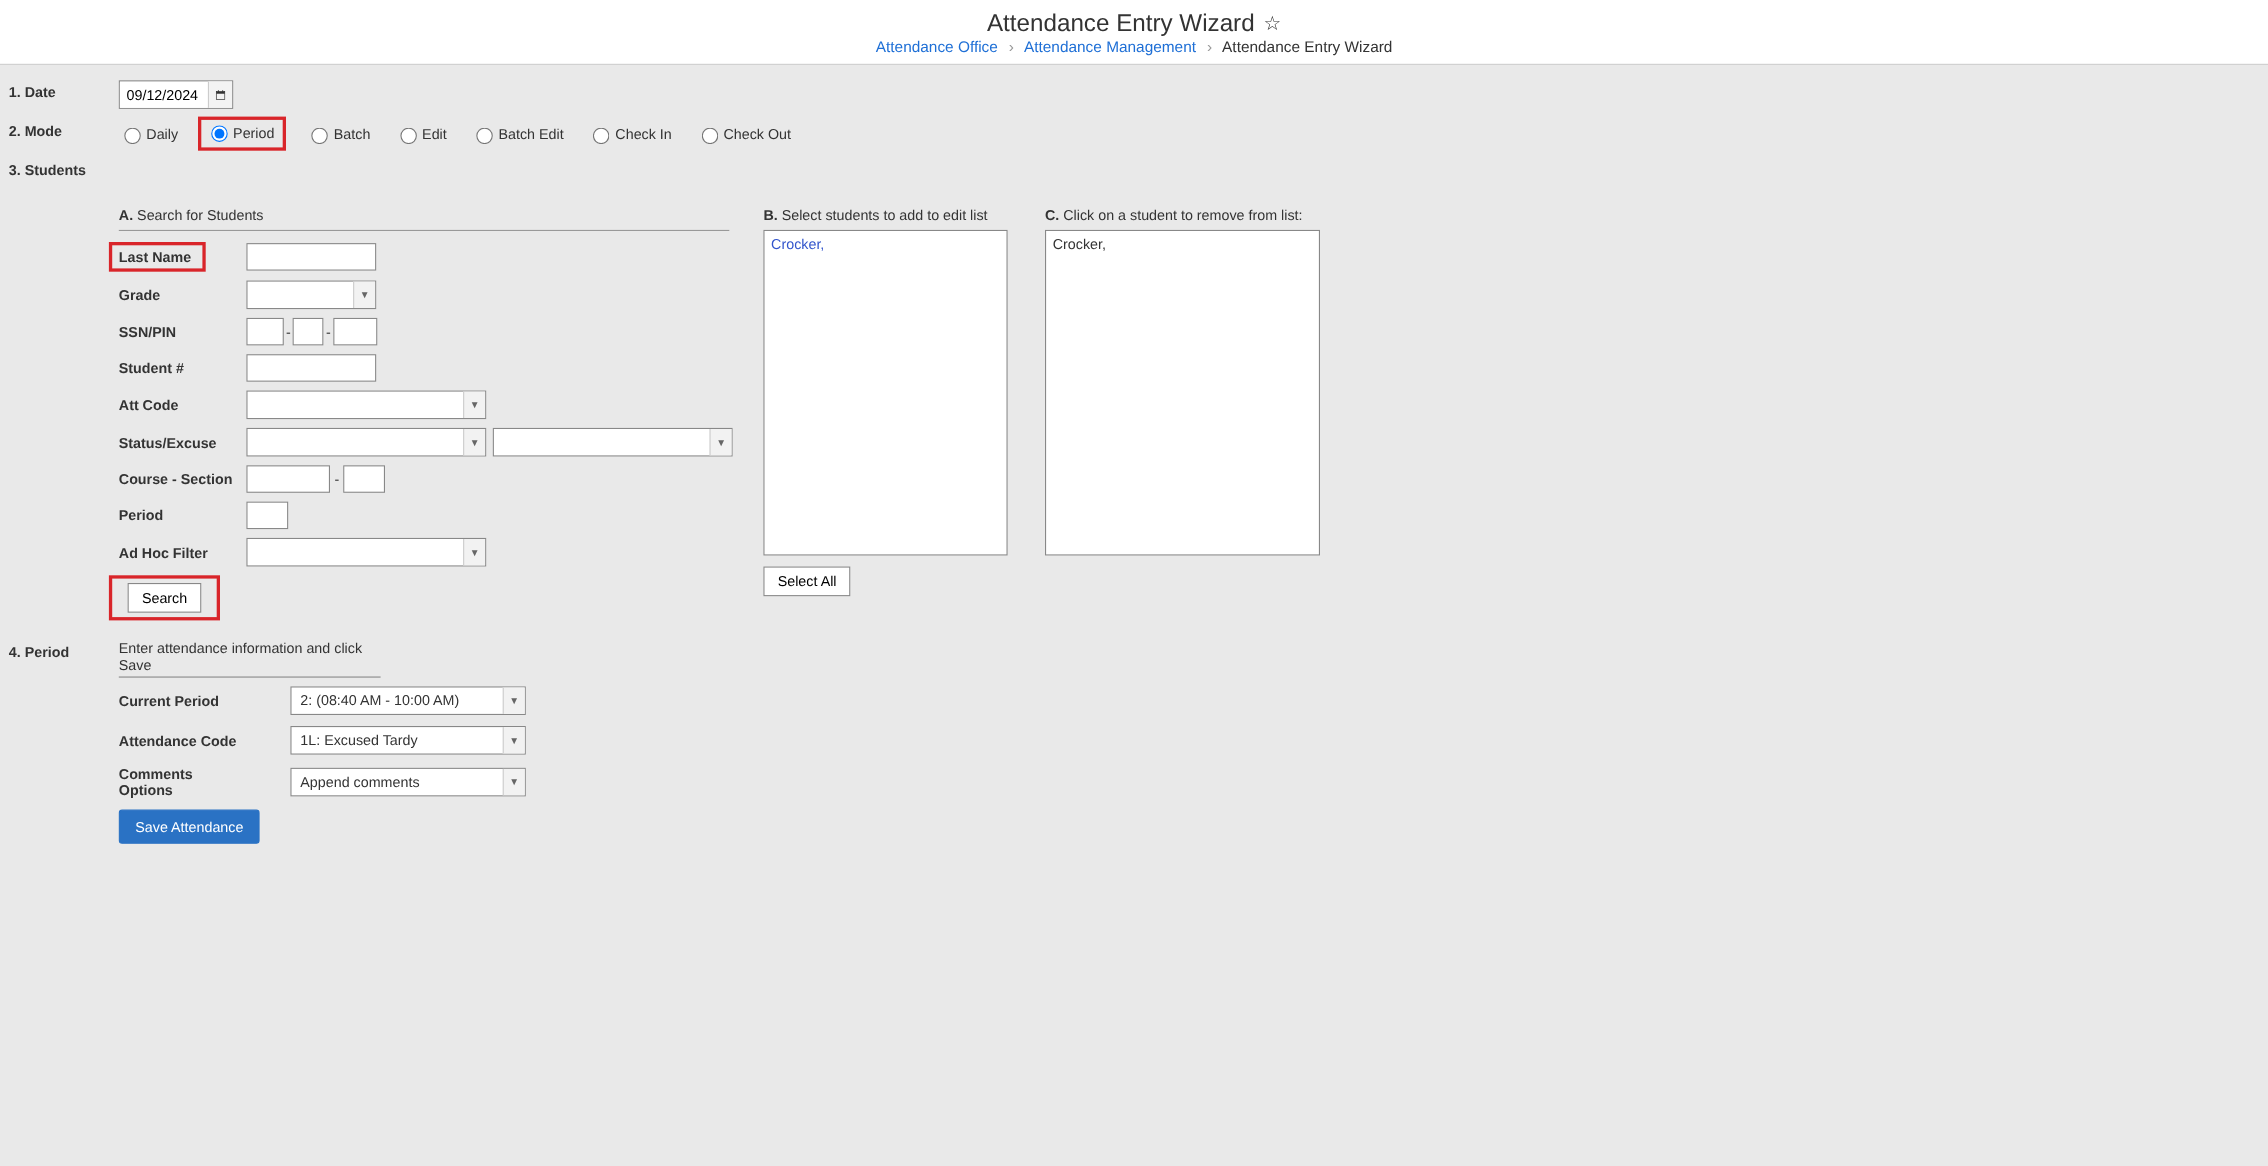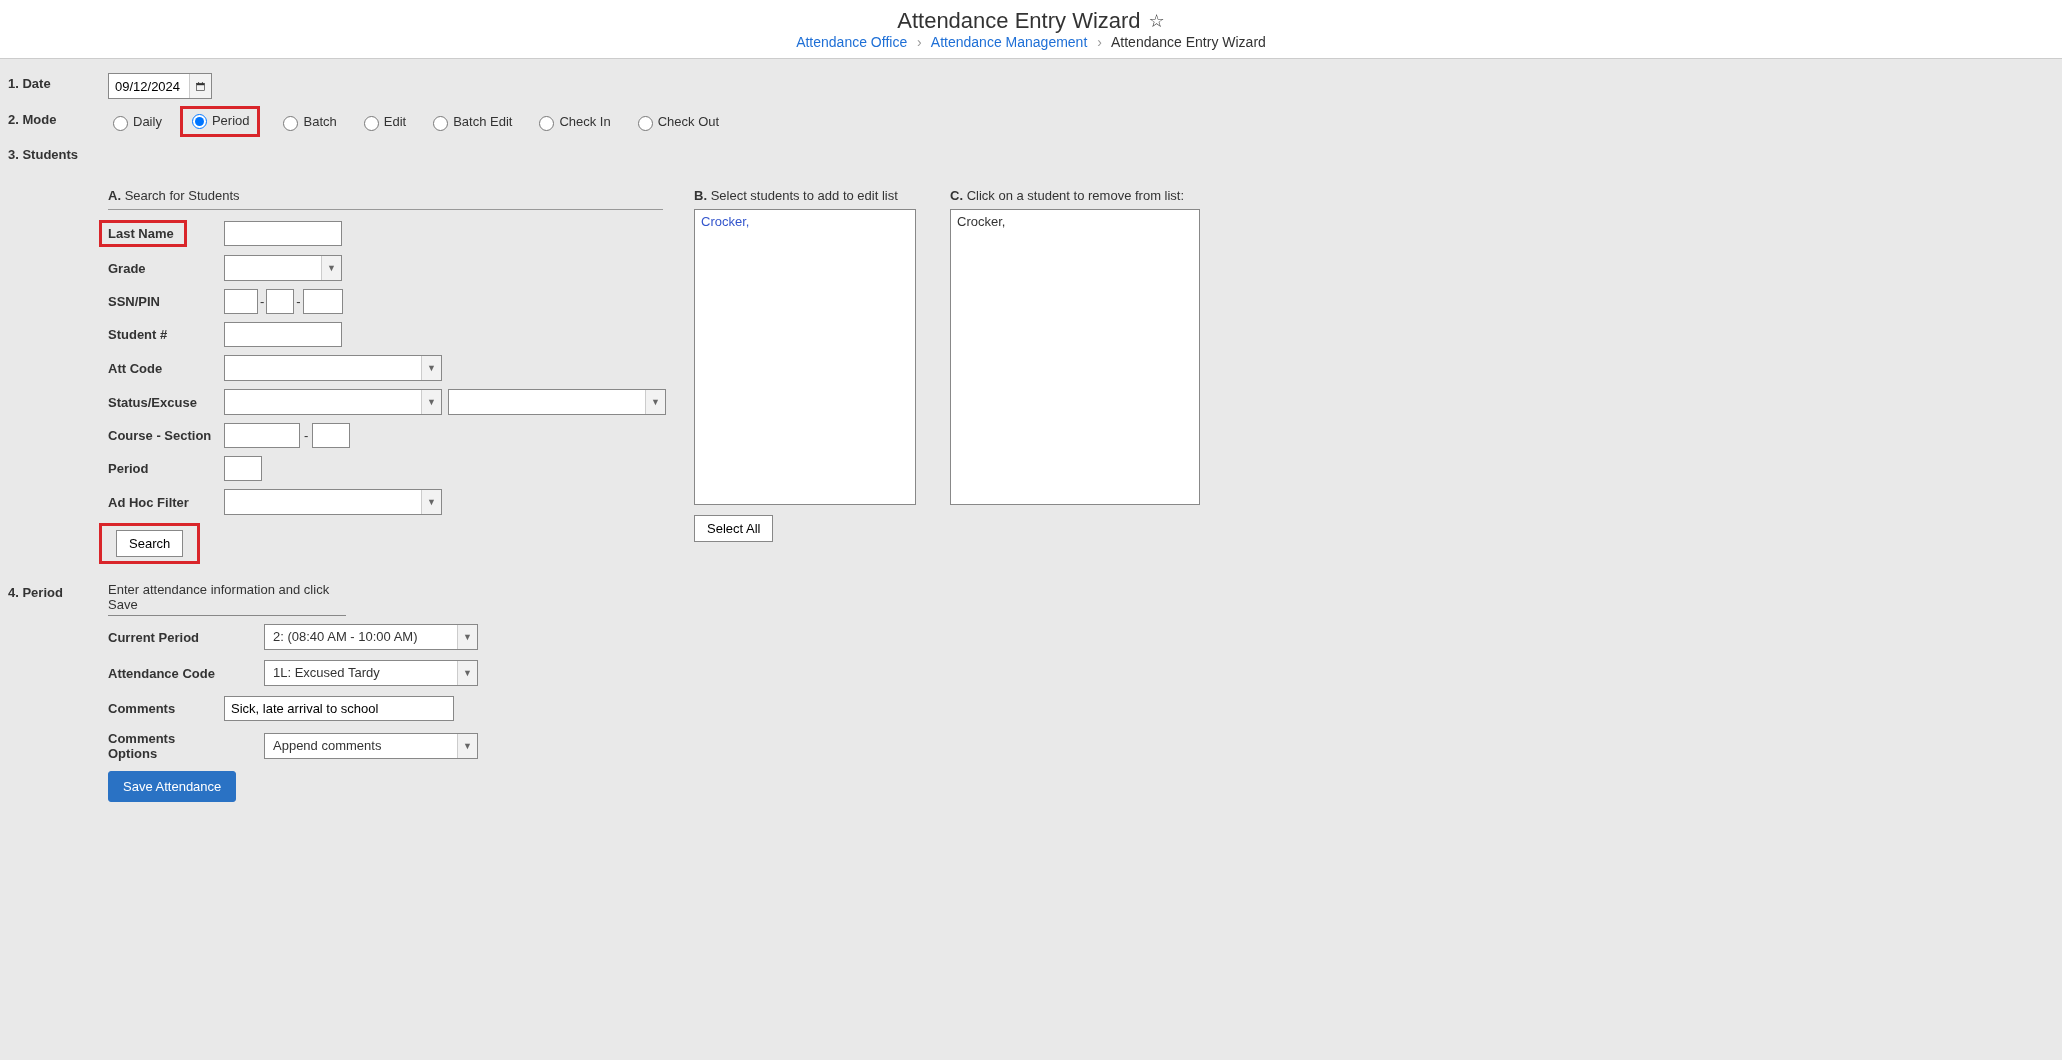--- a/index.html
+++ b/index.html
@@ -463,24 +463,20 @@
       </div>
 
       <div class="p-row">
         <div class="p-label">Attendance Code</div>
         <span class="select-wrap w-214">
           <span class="sel-text">1L: Excused Tardy</span>
           <span class="sel-arrow">▼</span>
         </span>
       </div>
 
-      <div class="p-row">
-        <div class="p-label">Comments</div>
-        <input class="text w-230" value="Sick, late arrival to school" style="">
-      </div>
 
       <div class="p-row">
         <div class="p-label">Comments Options</div>
         <span class="select-wrap w-214">
           <span class="sel-text">Append comments</span>
           <span class="sel-arrow">▼</span>
         </span>
       </div>
 
 

